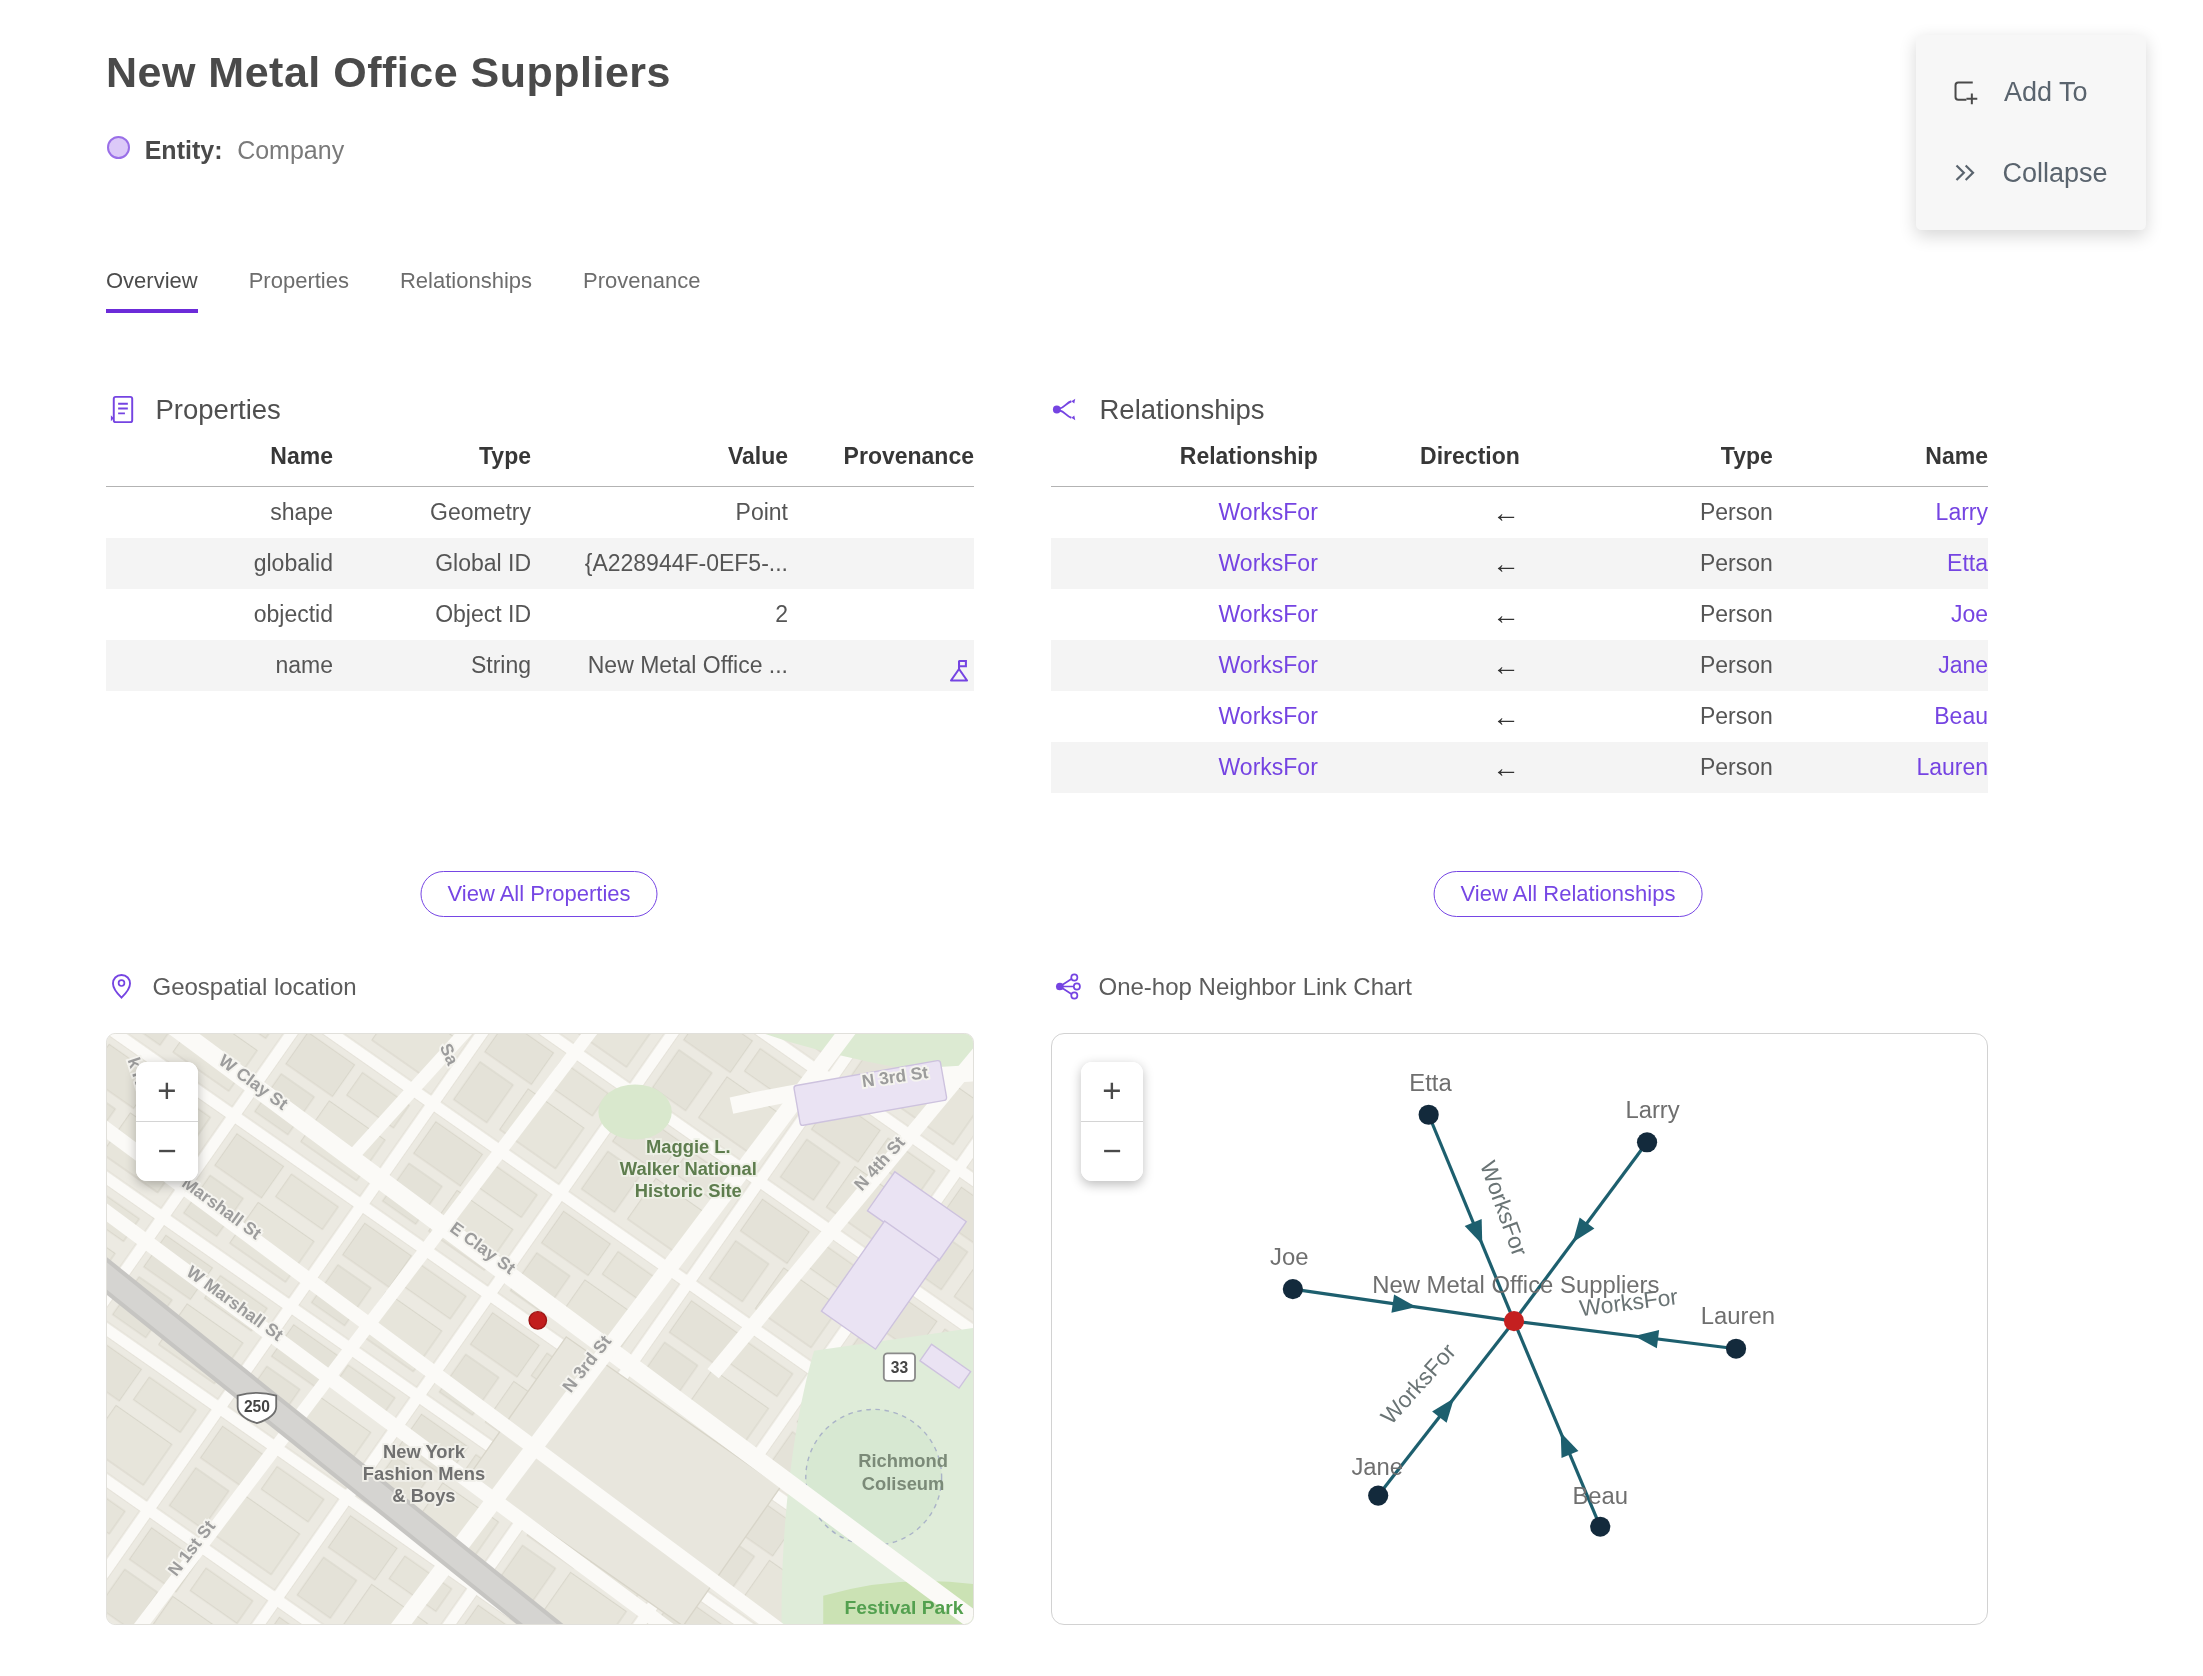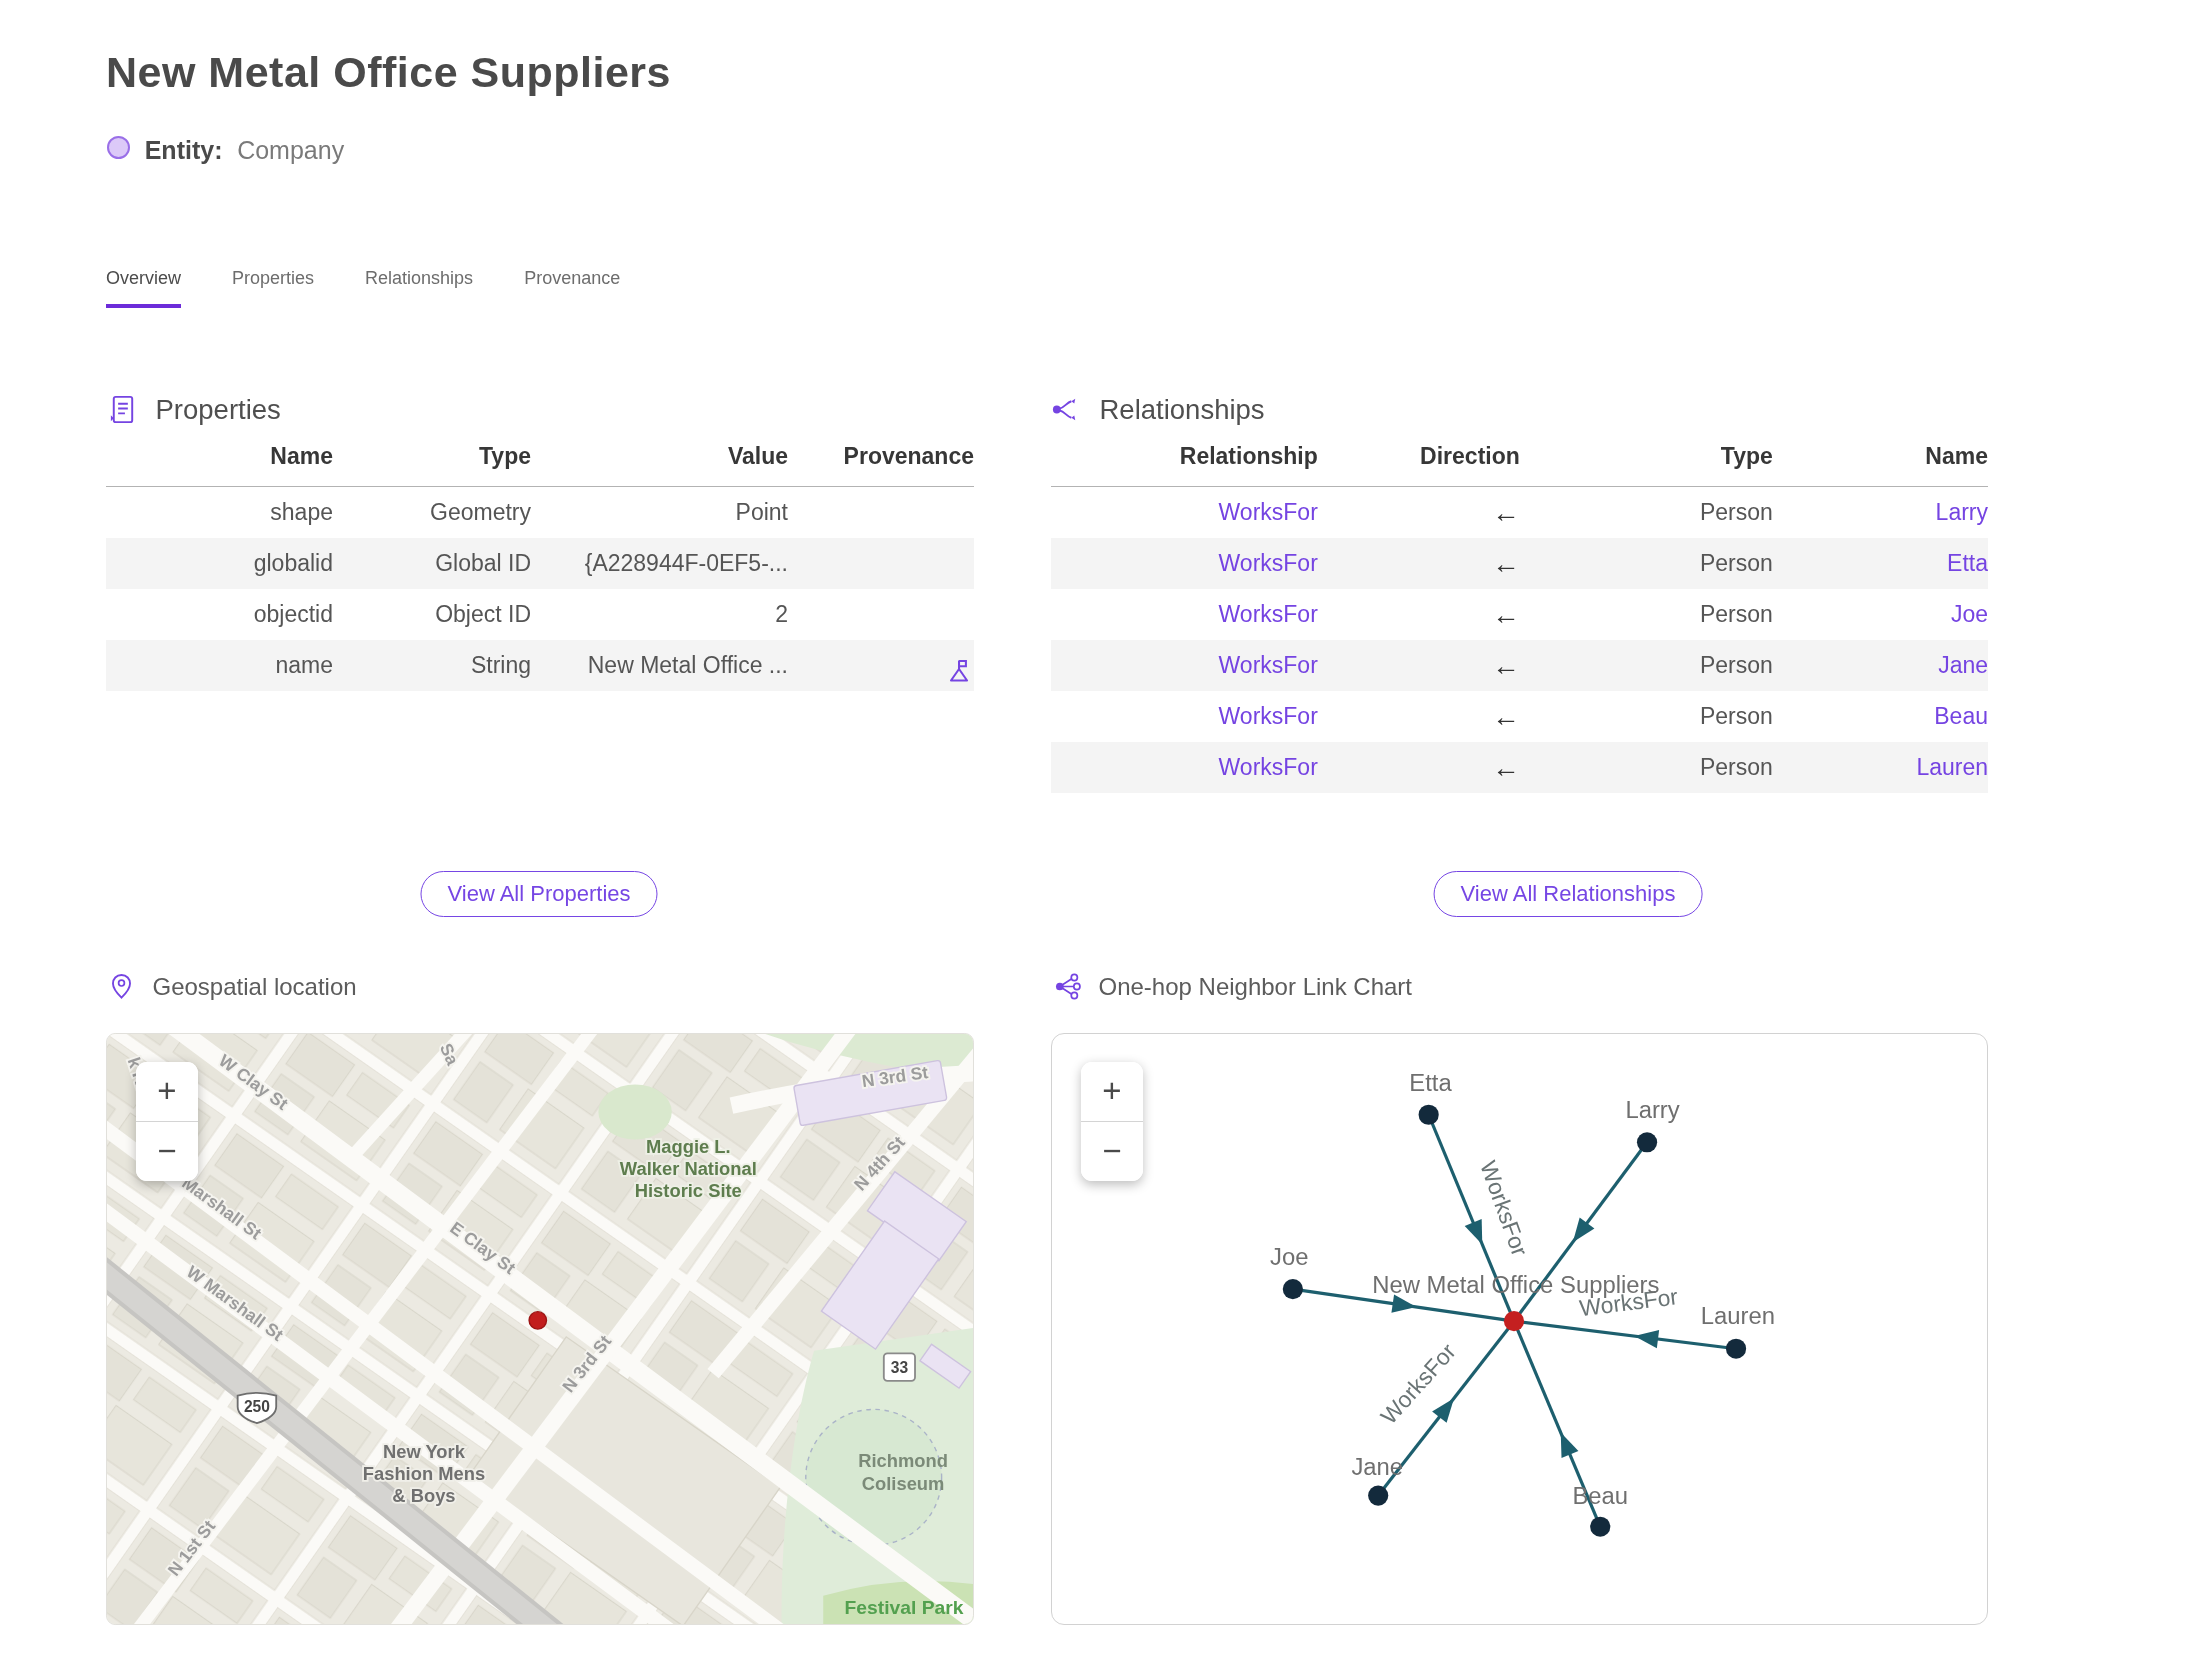--- a/index.html
+++ b/index.html
@@ -10,21 +10,21 @@
   .entity-row{position:absolute;left:107px;top:136px;display:flex;align-items:flex-start;gap:14.7px;}
   .entity-badge{width:23px;height:23px;border-radius:50%;background:#dcc9f8;border:2.8px solid #9a6fe8;box-sizing:border-box;}
   .entity-label{font-size:25px;font-weight:bold;color:#4a4a4a;}
   .entity-type{font-size:25px;color:#7a7a7a;}
 
   .actions-card{position:absolute;left:1916px;top:35px;width:230px;height:195px;background:#f7f7f7;border-radius:5.5px;
     box-shadow:0 5.5px 16.5px rgba(0,0,0,.16);display:flex;flex-direction:column;justify-content:space-around;padding:16.5px 0;box-sizing:border-box;}
   .action-item{display:flex;align-items:center;gap:24px;padding-left:35px;font-size:27px;color:#5a646e;cursor:pointer;}
   .action-item svg{flex:0 0 auto;}
 
-  .tabs{position:absolute;left:106px;top:268px;display:flex;gap:51px;font-size:18px;color:#6d6d6d;}
+  .tabs{position:absolute;left:106px;top:268px;display:flex;gap:51px;font-size:22px;color:#6d6d6d;}
   .tab{padding-bottom:14.7px;cursor:pointer;}
   .tab.active{color:#4c4c4c;border-bottom:4.6px solid #6c2bd9;}
 
   .section-header{position:absolute;display:flex;align-items:center;gap:16.5px;font-size:27.5px;color:#4f4f4f;}
   .section-header.small{font-size:24px;color:#5c5c5c;}
 
   .dtable{position:absolute;font-size:23px;}
   .thead{display:grid;color:#373737;font-weight:bold;padding-bottom:15.6px;border-bottom:0.9px solid #b3b3b3;}
   .trow{display:grid;height:51px;line-height:51px;color:#555;}
   .trow.alt{background:#f4f4f4;}
@@ -64,20 +64,35 @@
 <div id="app">
 
   <div class="page-title">New Metal Office Suppliers</div>
 
   <div class="entity-row">
     <span class="entity-badge"></span>
     <span class="entity-label">Entity:</span>
     <span class="entity-type">Company</span>
   </div>
 
+  <div class="actions-card">
+    <div class="action-item">
+      <svg width="29" height="29" viewBox="0 0 32 32">
+        <path d="M24 5 H8 a3 3 0 0 0 -3 3 v13 a3 3 0 0 0 3 3 h9" fill="none" stroke="#4a4a4a" stroke-width="2.2"></path>
+        <path d="M23 17 v12 M17 23 h12" fill="none" stroke="#4a4a4a" stroke-width="2.2"></path>
+      </svg>
+      <span>Add To</span>
+    </div>
+    <div class="action-item">
+      <svg width="27.5" height="27.5" viewBox="0 0 30 30">
+        <path d="M6 7 L14 15 L6 23 M16 7 L24 15 L16 23" fill="none" stroke="#5a646e" stroke-width="2.4"></path>
+      </svg>
+      <span>Collapse</span>
+    </div>
+  </div>
 
   <div class="tabs">
     <div class="tab active">Overview</div>
     <div class="tab">Properties</div>
     <div class="tab">Relationships</div>
     <div class="tab">Provenance</div>
   </div>
 
   <div class="section-header" style="left:106px;top:393px;">
     <svg width="33" height="33" viewBox="0 0 34 34">

